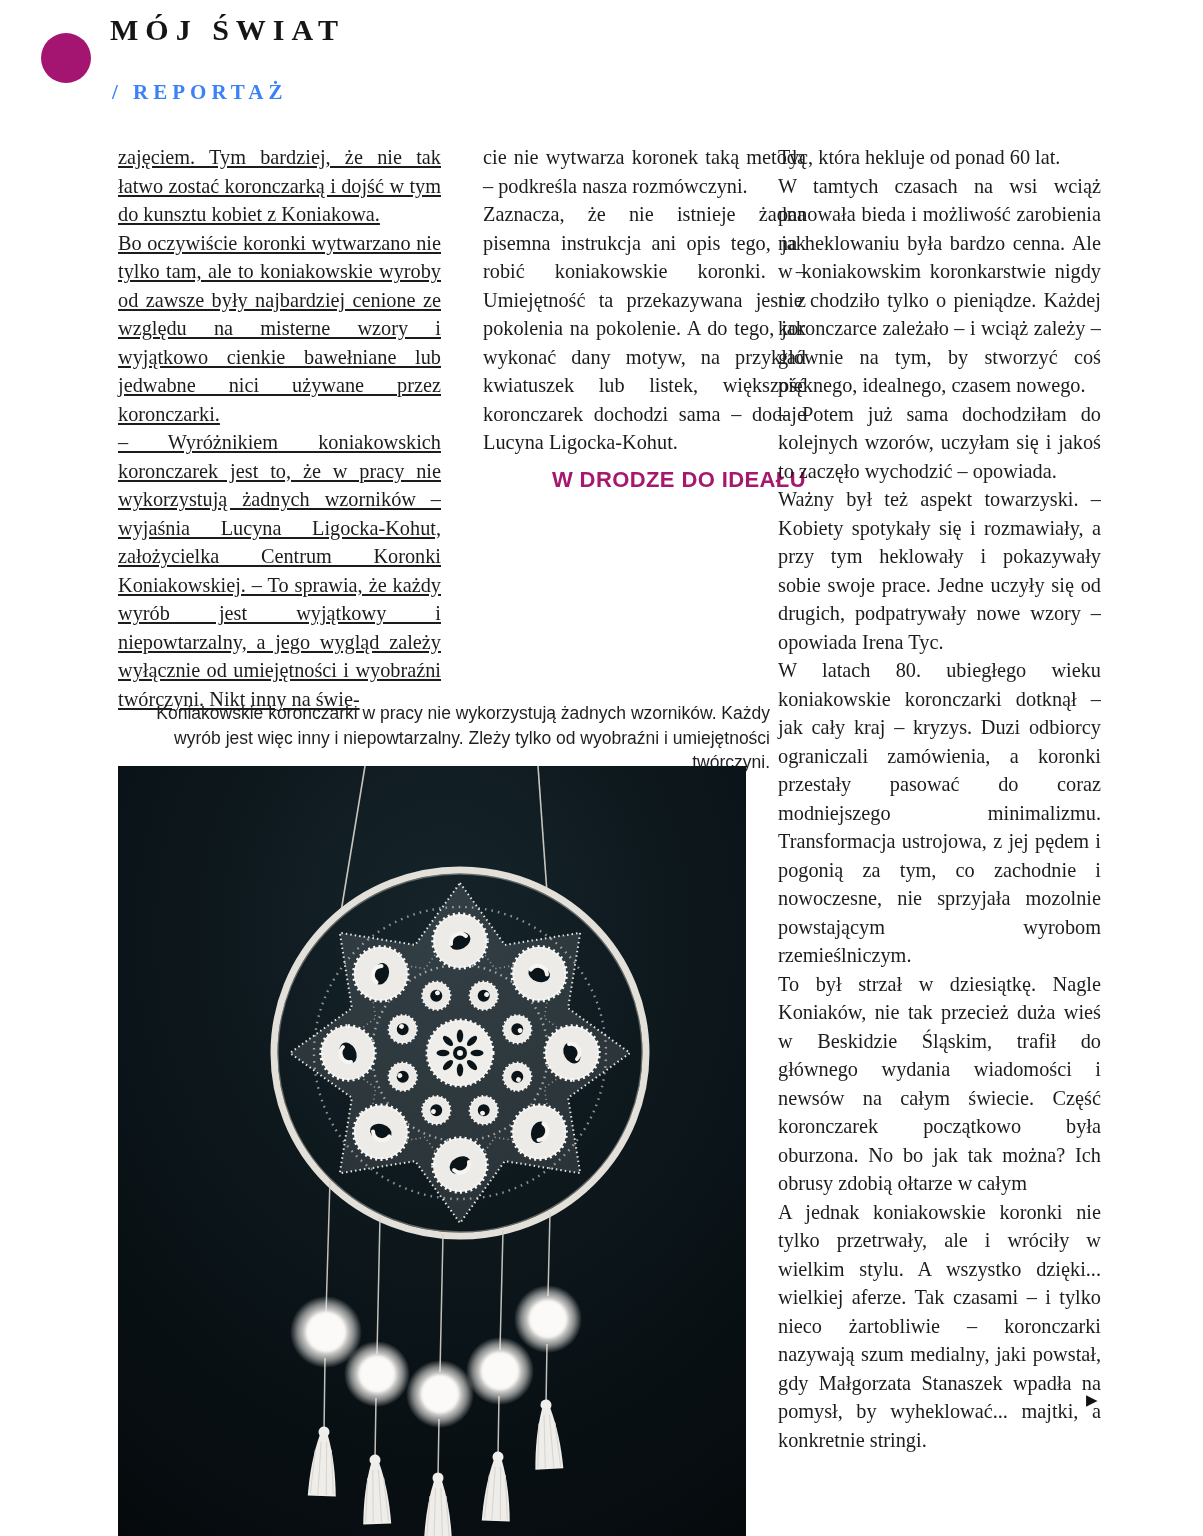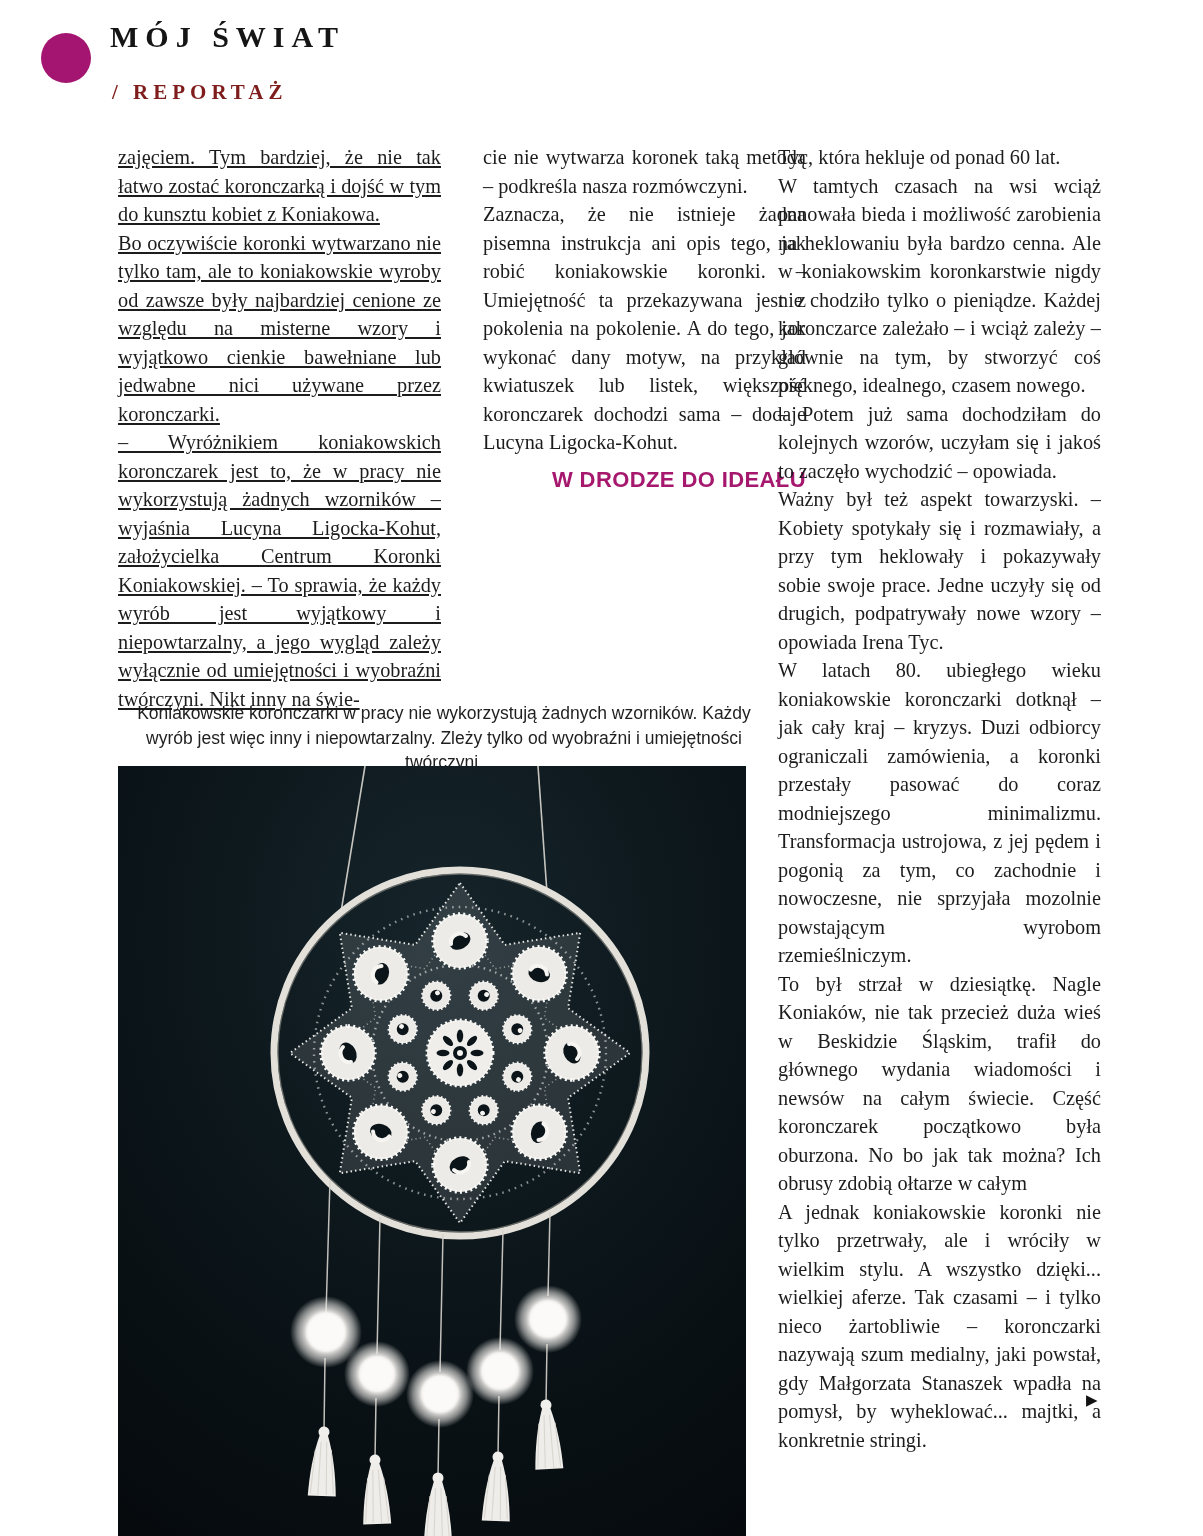--- a/index.html
+++ b/index.html
@@ -5,44 +5,44 @@
   html,body{margin:0;padding:0;}
   body{
     width:1203px;height:1536px;background:#ffffff;position:relative;
     font-family:"Liberation Serif", serif;color:#1c1c1c;overflow:hidden;
   }
   .brand-dot{
     position:absolute;left:41px;top:33px;width:50px;height:50px;
     border-radius:50%;background:#a31570;
   }
   .kicker{
-    position:absolute;left:110px;top:20px;margin:0;
+    position:absolute;left:110px;top:13px;margin:0;
     font-family:"Liberation Serif", serif;font-weight:bold;
     font-size:30px;letter-spacing:7px;color:#151515;white-space:nowrap;
   }
   .kicker-sub{
     position:absolute;left:112px;top:80px;margin:0;
     font-family:"Liberation Serif", serif;font-weight:bold;
-    font-size:21px;letter-spacing:5px;color:#7f1d1d;white-space:nowrap;
+    font-size:21px;letter-spacing:5px;color:#3b82f6;white-space:nowrap;
   }
   .col{
     position:absolute;top:143px;width:323px;
     font-size:20.3px;line-height:28.5px;text-align:justify;color:#1c1c1c;
   }
   .col p{margin:0;}
   #col1{left:118px;text-decoration:underline;} #col2{left:444px;margin-left:39px;} #col3{left:778px;}
   .sec-heading{
     font-family:"Liberation Sans", sans-serif;font-weight:bold;
     font-size:22px;line-height:28px;color:#a6176e;text-align:right;
     margin:9px 0 7px;letter-spacing:0.4px;
   }
   .caption{
     position:absolute;left:118px;top:701px;width:652px;margin:0;
     font-family:"Liberation Sans", sans-serif;font-size:17.5px;
-    line-height:24.5px;color:#1f1f1f;text-align:center;
+    line-height:24.5px;color:#1f1f1f;text-align:right;
   }
   figure.photo{
     position:absolute;left:118px;top:766px;width:628px;height:770px;margin:0;
     overflow:hidden;background:#0b1418;
   }
   .continuation{
     position:absolute;left:1086px;top:1391px;
     font-family:"DejaVu Sans", sans-serif;font-size:15px;color:#111111;
   }
 </style>

